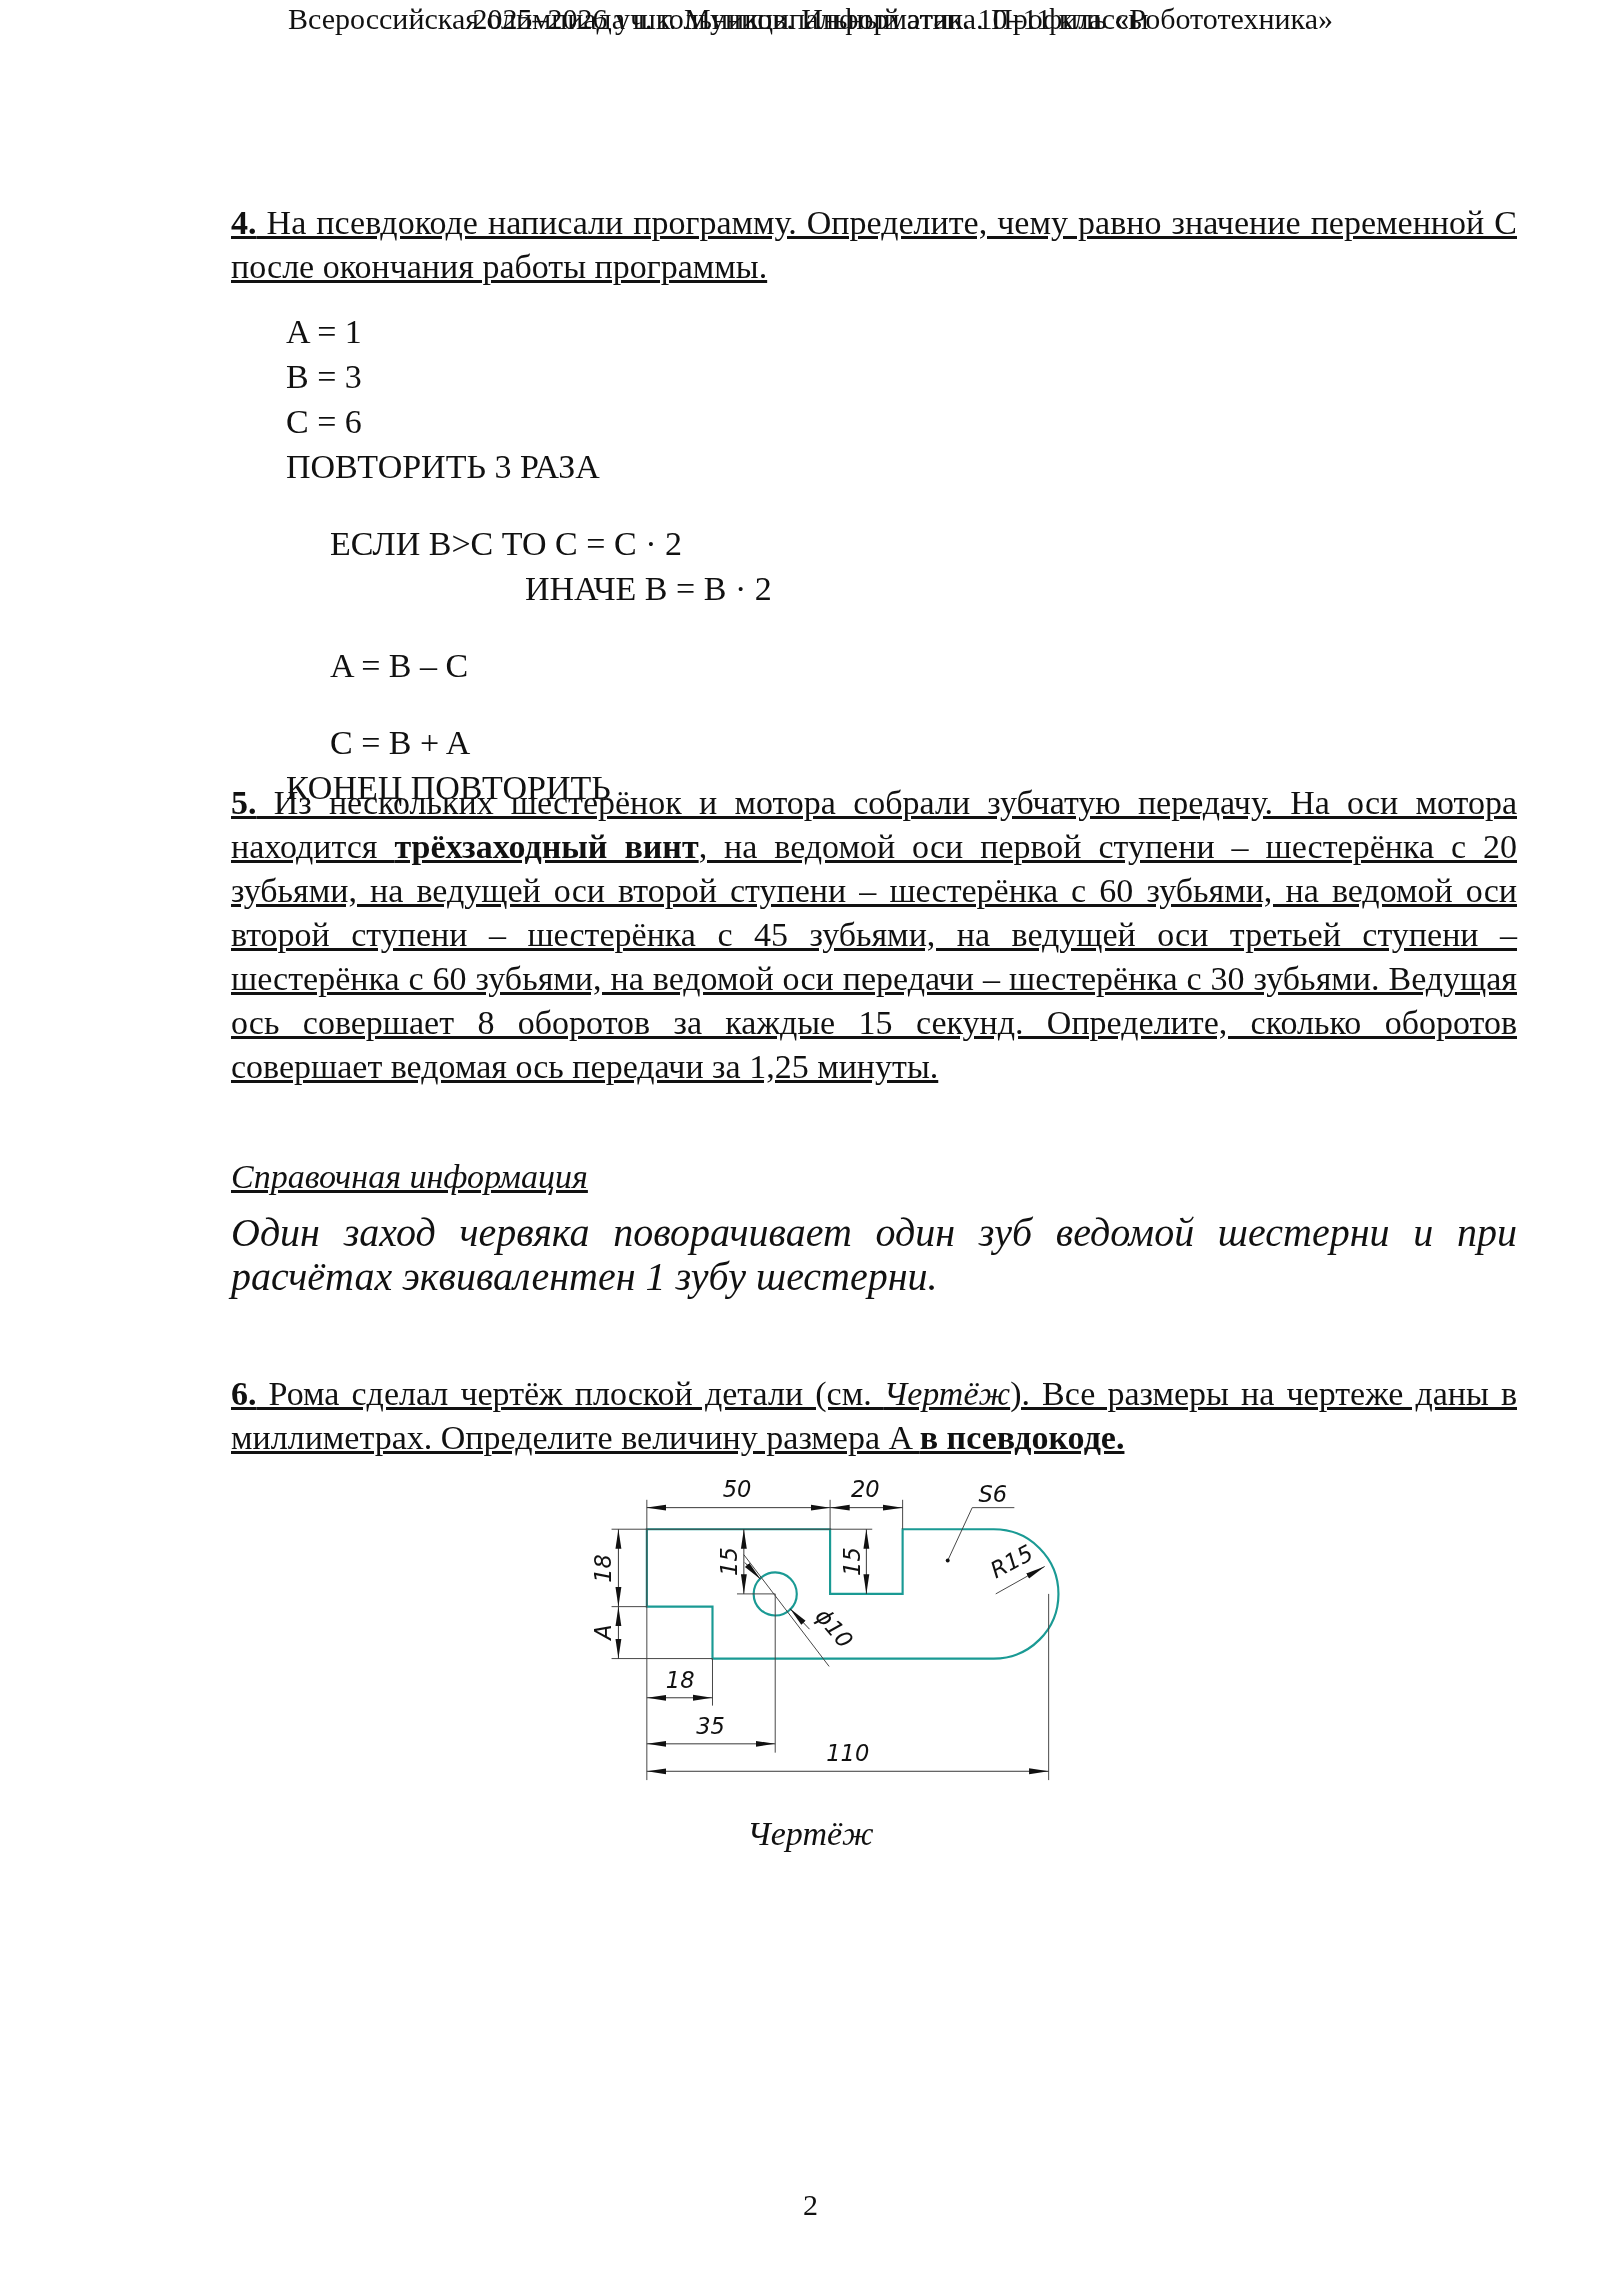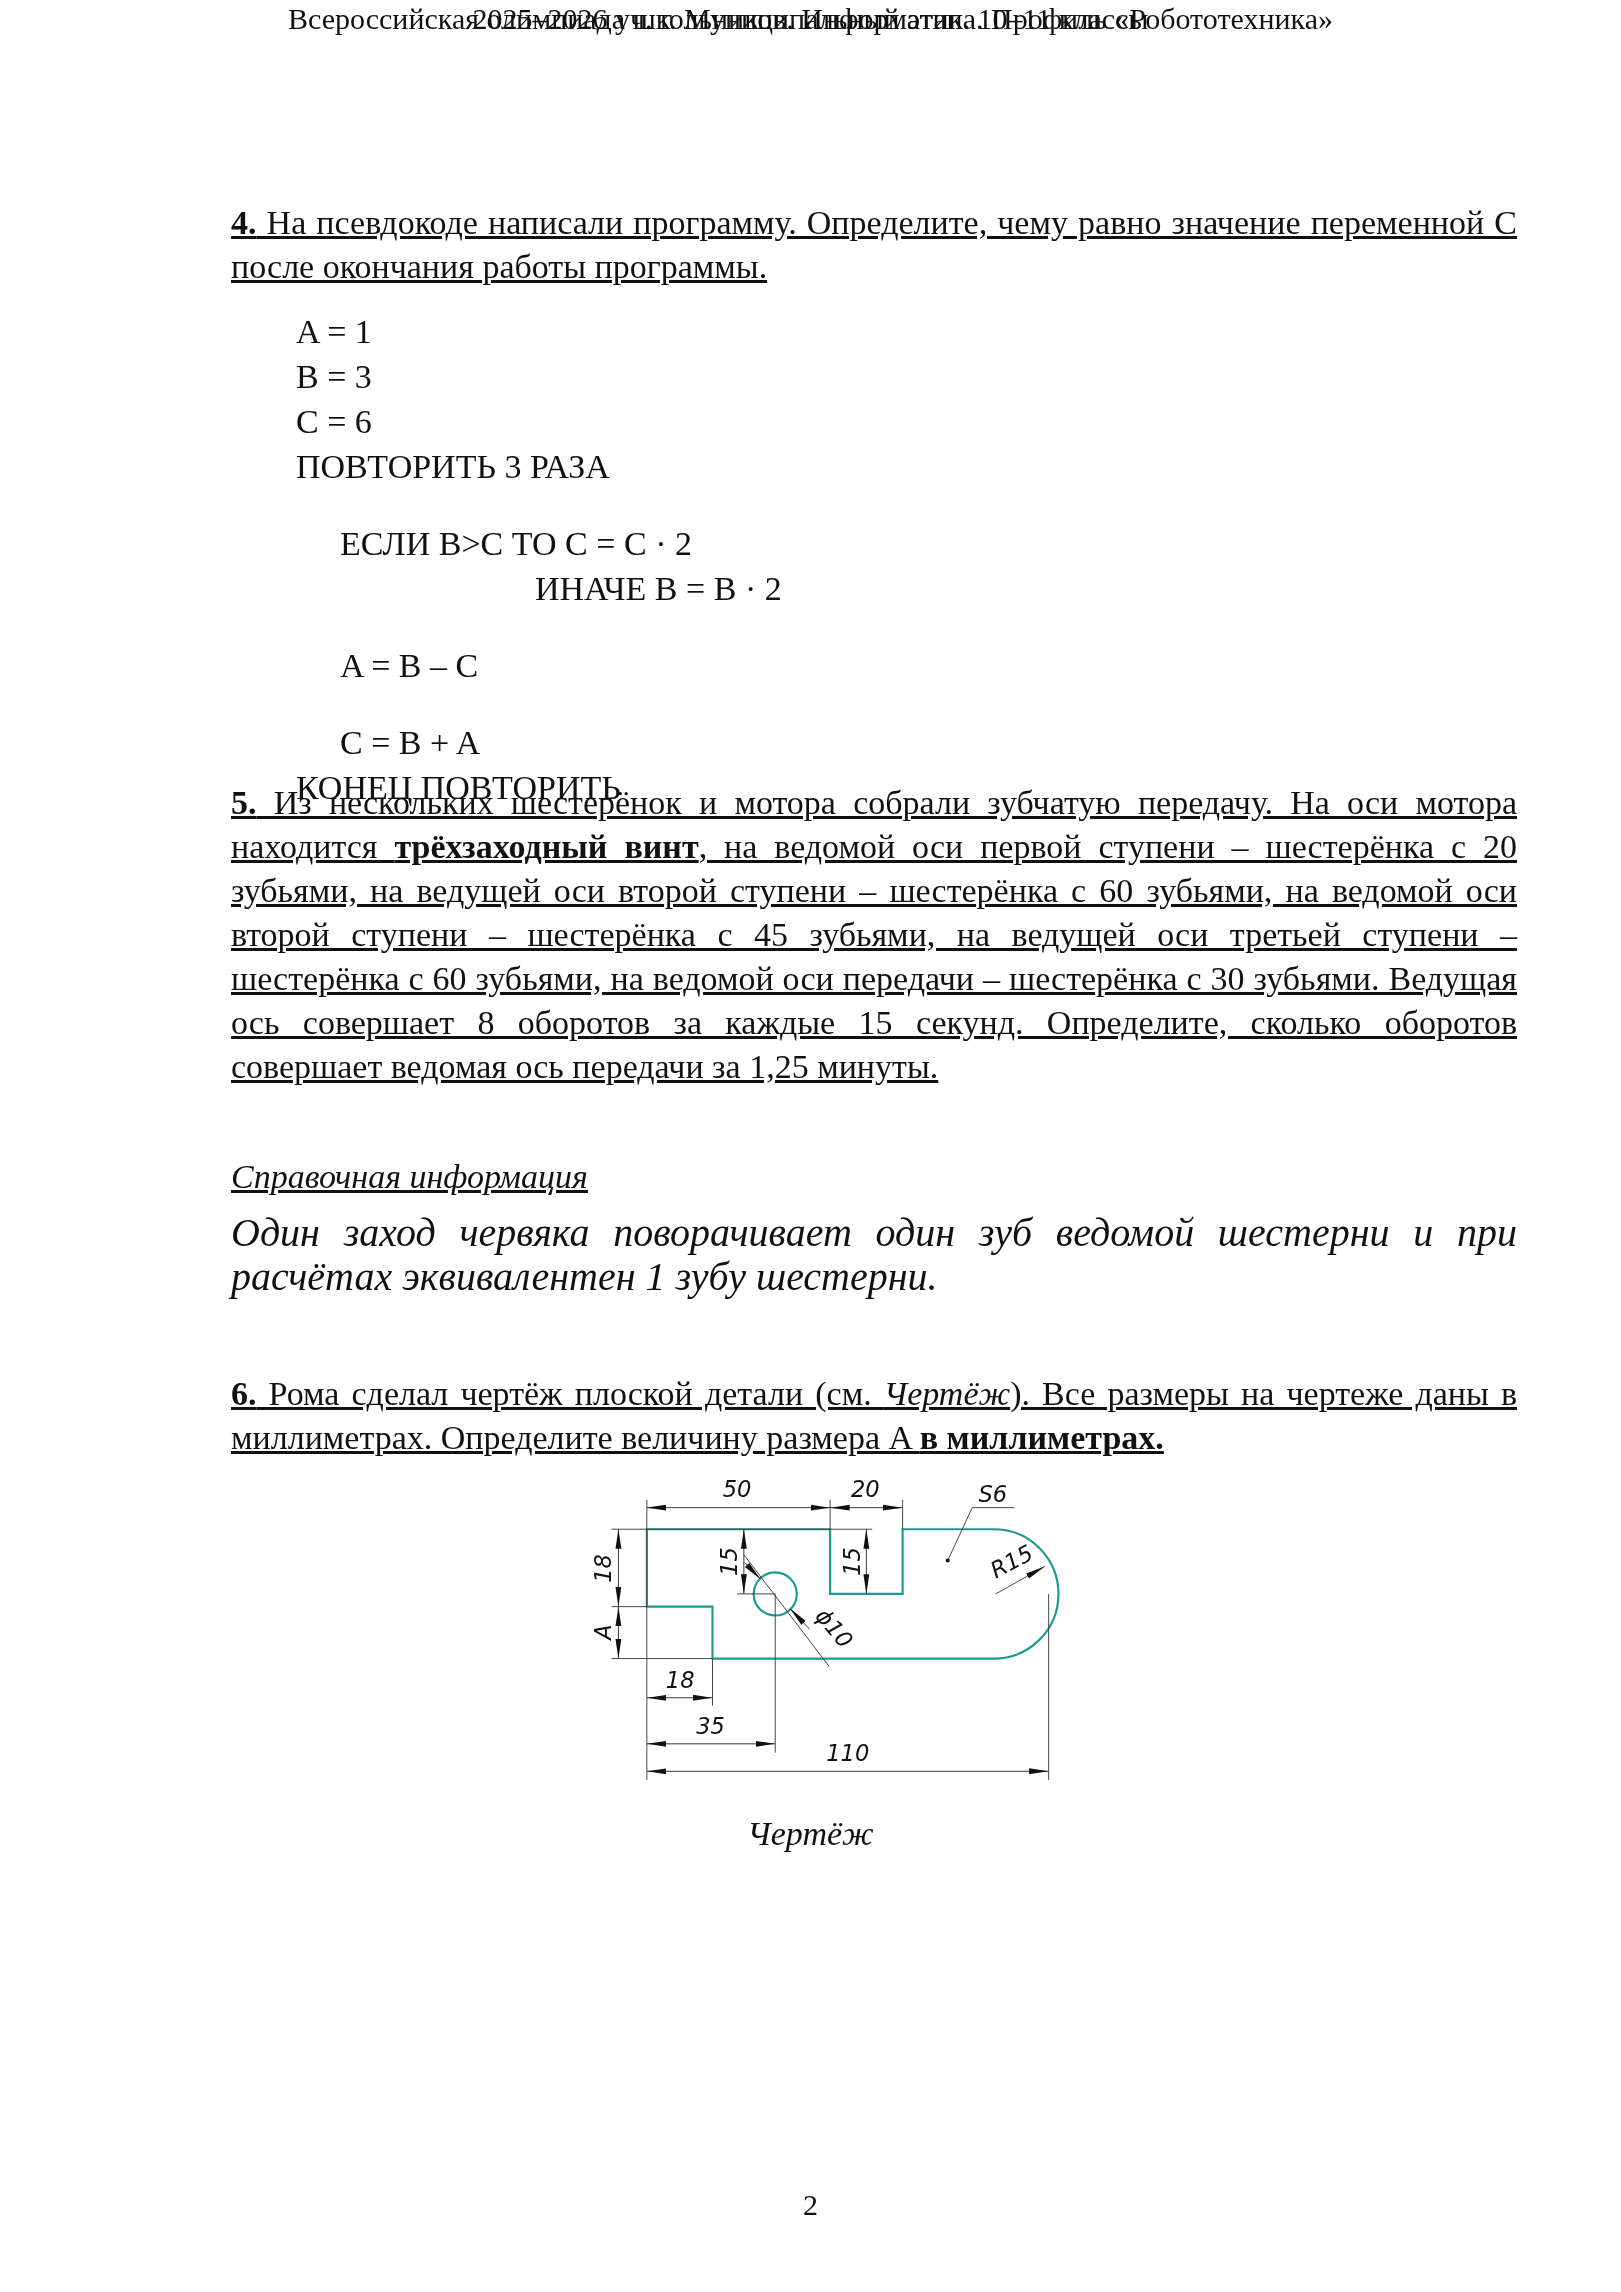--- a/index.html
+++ b/index.html
@@ -2,21 +2,21 @@
 <html><head>
 <meta charset="utf-8">
 <style>
   html, body { margin: 0; padding: 0; background: #ffffff; }
   body { width: 1621px; height: 2293px; position: relative; overflow: hidden;
          font-family: "Liberation Serif", "DejaVu Serif", serif; color: #111; }
   .header { position: absolute; left: 0; width: 1621px; text-align: center; font-size: 30px; line-height: 37px; }
   .para { position: absolute; left: 231px; width: 1286px; font-size: 34px; line-height: 44px;
           text-align: justify; text-align-last: left; text-decoration: underline; }
   .q4 { top: 201px; }
-  .code { position: absolute; left: 296px; top: 309px; font-size: 34px; line-height: 45px; }
+  .code { position: absolute; left: 286px; top: 309px; font-size: 34px; line-height: 45px; }
   .code div { white-space: pre; height: 45px; }
   .code .i1 { padding-left: 44px; margin-top: 32px; }
   .code .i2 { padding-left: 239px; }
   .q5 { top: 781px; }
   .ref-title { position: absolute; left: 231px; top: 1155px; font-size: 34px; font-style: italic; line-height: 44px; text-decoration: underline; }
   .ref-text { position: absolute; left: 231px; top: 1211px; width: 1286px; font-size: 40px; line-height: 44px;
               font-style: italic; text-align: justify; text-align-last: left; }
   .q6 { top: 1372px; }
   b.num { font-weight: bold; }
   .bold { font-weight: bold; }
@@ -45,21 +45,21 @@
   <div class="i1">A = B – C</div>
   <div class="i1">C = B + A</div>
   <div>КОНЕЦ ПОВТОРИТЬ</div>
 </div>
 
 <div class="para q5"><b class="num">5.</b><span> Из нескольких шестерёнок и мотора собрали зубчатую передачу. На оси мотора находится </span><span class="bold">трёхзаходный винт</span><span>, на ведомой оси первой ступени – шестерёнка с 20 зубьями, на ведущей оси второй ступени – шестерёнка с 60 зубьями, на ведомой оси второй ступени – шестерёнка с 45 зубьями, на ведущей оси третьей ступени – шестерёнка с 60 зубьями, на ведомой оси передачи – шестерёнка с 30 зубьями. Ведущая ось совершает 8 оборотов за каждые 15 секунд. Определите, сколько оборотов совершает ведомая ось передачи за 1,25 минуты.</span></div>
 
 <div class="ref-title">Справочная информация</div>
 <div class="ref-text">Один заход червяка поворачивает один зуб ведомой шестерни и при расчётах эквивалентен 1 зубу шестерни.</div>
 
-<div class="para q6"><b class="num">6.</b><span> Рома сделал чертёж плоской детали (см. </span><span class="ital">Чертёж</span><span>). Все размеры на чертеже даны в миллиметрах. Определите величину размера A </span><span class="bold">в миллиметрах.</span></div>
+<div class="para q6"><b class="num">6.</b><span> Рома сделал чертёж плоской детали (см. </span><span class="ital">Чертёж</span><span>). Все размеры на чертеже даны в миллиметрах. Определите величину размера A </span><span class="bold">в псевдокоде.</span></div>
 
 <svg class="drawing" width="1621" height="2293" viewBox="0 0 1654 2339">
   <defs>
     <marker id="arr" viewBox="0 0 20 8" refX="20" refY="4" markerWidth="20" markerHeight="8" markerUnits="userSpaceOnUse" orient="auto-start-reverse">
       <path d="M0,1 L20,4 L0,7 Z" fill="#111"></path>
     </marker>
   </defs>
 
   <g fill="none" stroke="#1a9a94" stroke-width="2.2">
     <path d="M660,1560 L847,1560 L847,1626 L921,1626 L921,1560 L1014,1560 A66,66 0 0 1 1014,1692 L727,1692 L727,1639 L660,1639 Z"></path>

